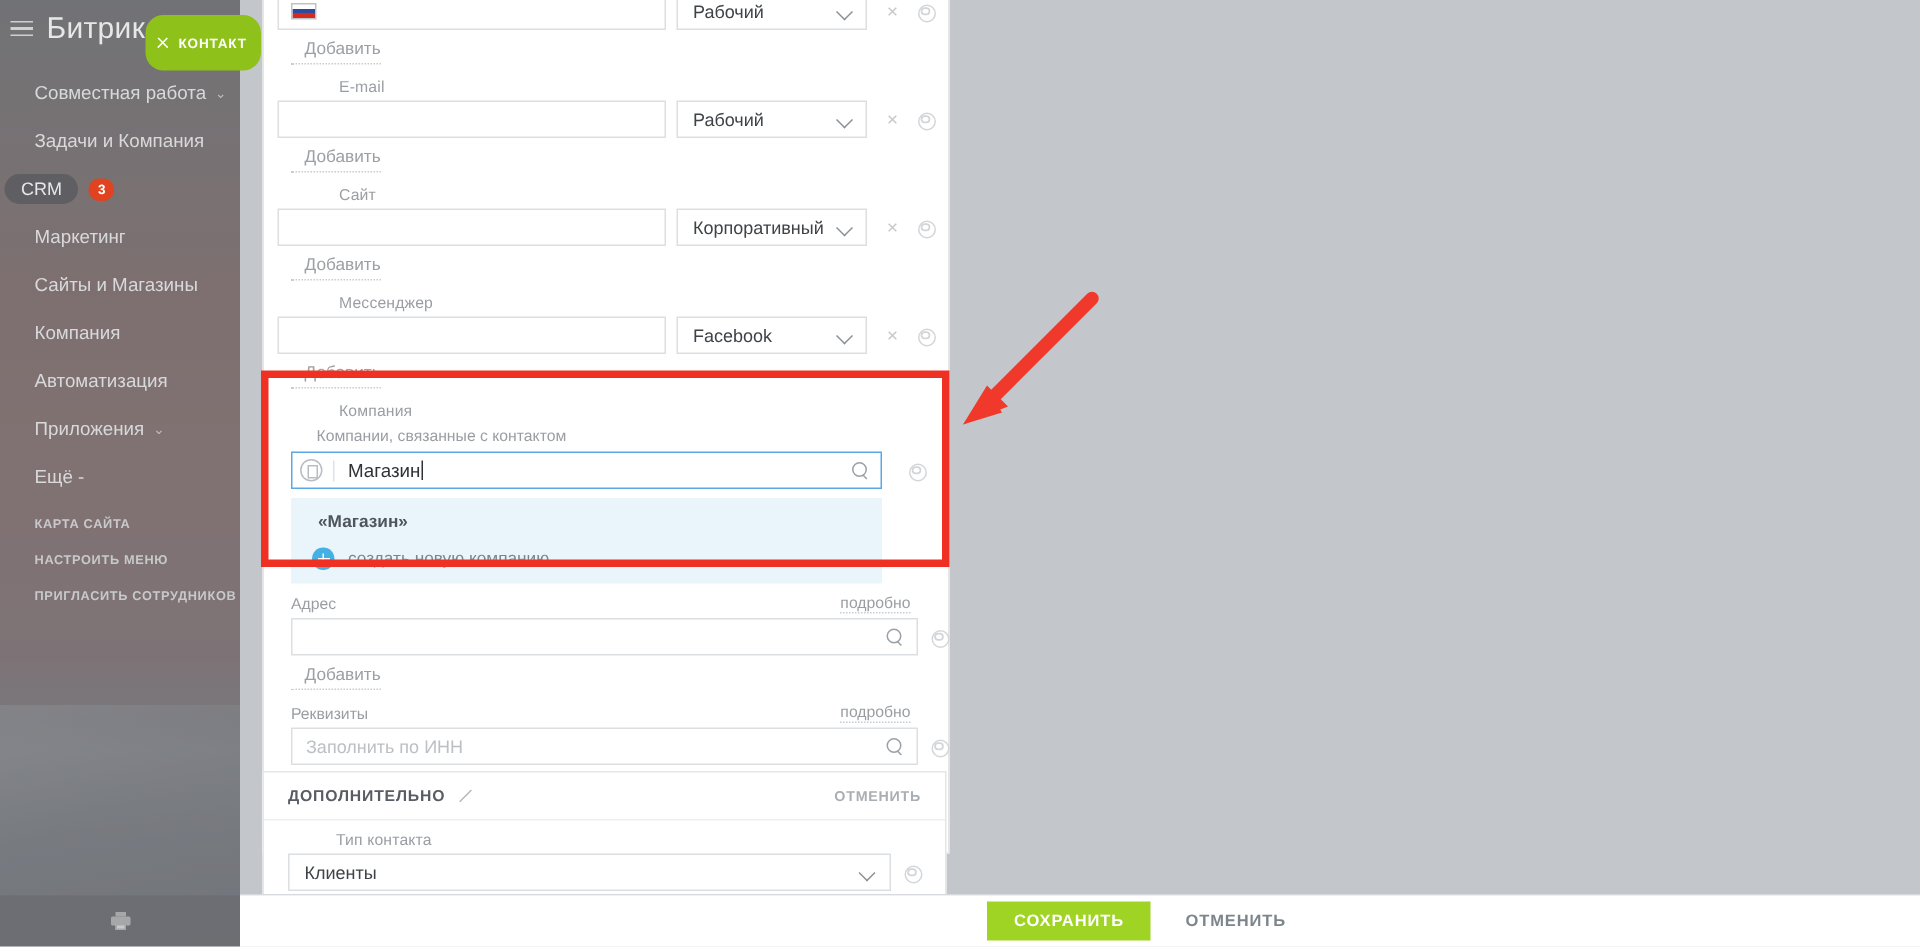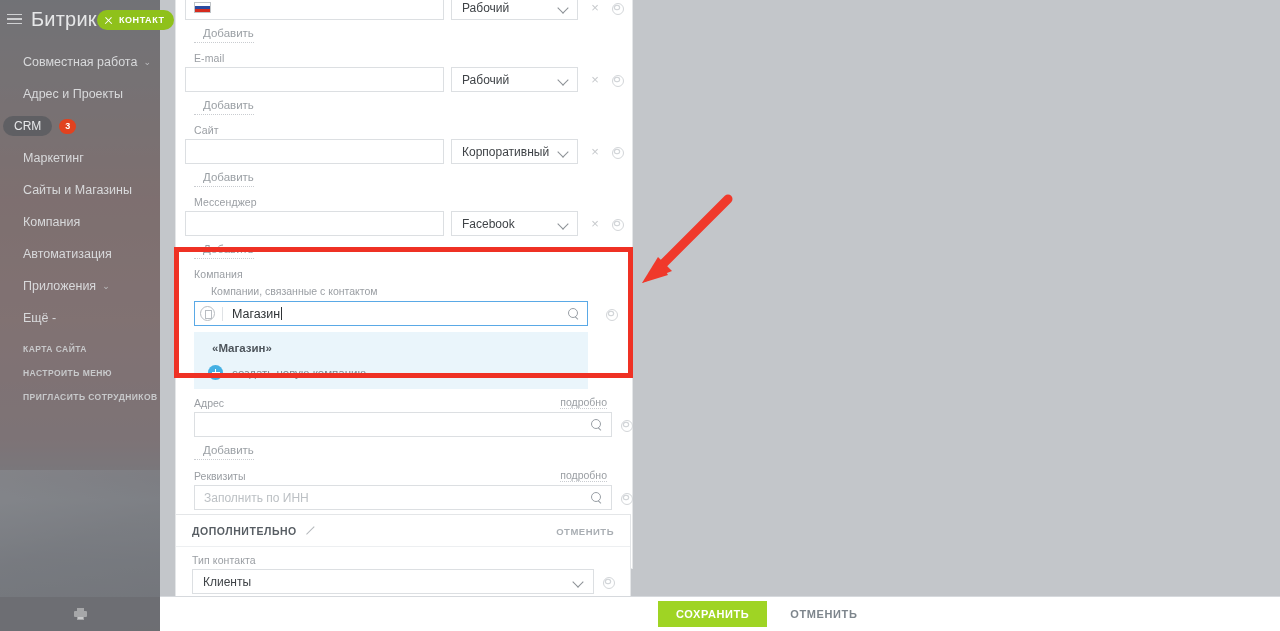--- a/index.html
+++ b/index.html
@@ -52,21 +52,21 @@
   .burger i { position: absolute; left: 0; width: 15px; height: 1.5px; background: #cfd0d2; }
   .burger i:nth-child(1) { top: 0; }
   .burger i:nth-child(2) { top: 4.7px; }
   .burger i:nth-child(3) { top: 9.4px; }
   .brand-name {
     font-size: 20px; color: #e6e7e8; letter-spacing: .2px;
     font-weight: 400; white-space: nowrap;
   }
   .contact-pill {
     position: absolute; left: 97px; top: 10px;
-    height: 20px; min-width: 63px;
+    height: 37px; min-width: 63px;
     background: #8fc11b;
     border-radius: 12px;
     display: flex; align-items: center;
     padding: 0 9px 0 7px;
     z-index: 6;
   }
   .contact-pill .x-ico {
     width: 9px; height: 9px; position: relative; margin-right: 6px; flex:0 0 auto;
   }
   .contact-pill .x-ico:before, .contact-pill .x-ico:after {
@@ -145,20 +145,21 @@
     width: 456px; height: 83px;
     background: #fff;
     border: 1px solid #e4e6e8;
     overflow: hidden;
   }
 
   .fld { padding: 0 9px; }
   .fld-label {
     font-size: 10.5px; color: #9a9ea3; padding: 7px 0 3px 9px;
     letter-spacing: .1px;
+    margin-left: 32px;
   }
   .fld-row { display: flex; align-items: center; gap: 0; }
   .txtbox {
     height: 25px; border: 1px solid #dcdfe2; background: #fff;
     flex: 0 0 auto;
     display: flex; align-items: center;
     padding: 0 8px;
     font-size: 12px; color: #444;
   }
   .txtbox.w-main { width: 259px; }
@@ -406,21 +407,21 @@
           </div>
         <div class="brand-name">Битрикс</div>
       </div>
 
       <div class="nav">
         <div class="nav-item">
           <span>Совместная работа</span>
           <span class="caret">⌄</span>
         </div>
         <div class="nav-item">
-          <span>Адрес и Проекты</span>
+          <span>Задачи и Компания</span>
         </div>
         <div class="nav-item crm">
           <span class="crm-chip">CRM</span>
           <span class="crm-badge">3</span>
         </div>
         <div class="nav-item">
           <span>Маркетинг</span>
         </div>
         <div class="nav-item">
           <span>Сайты и Магазины</span>

